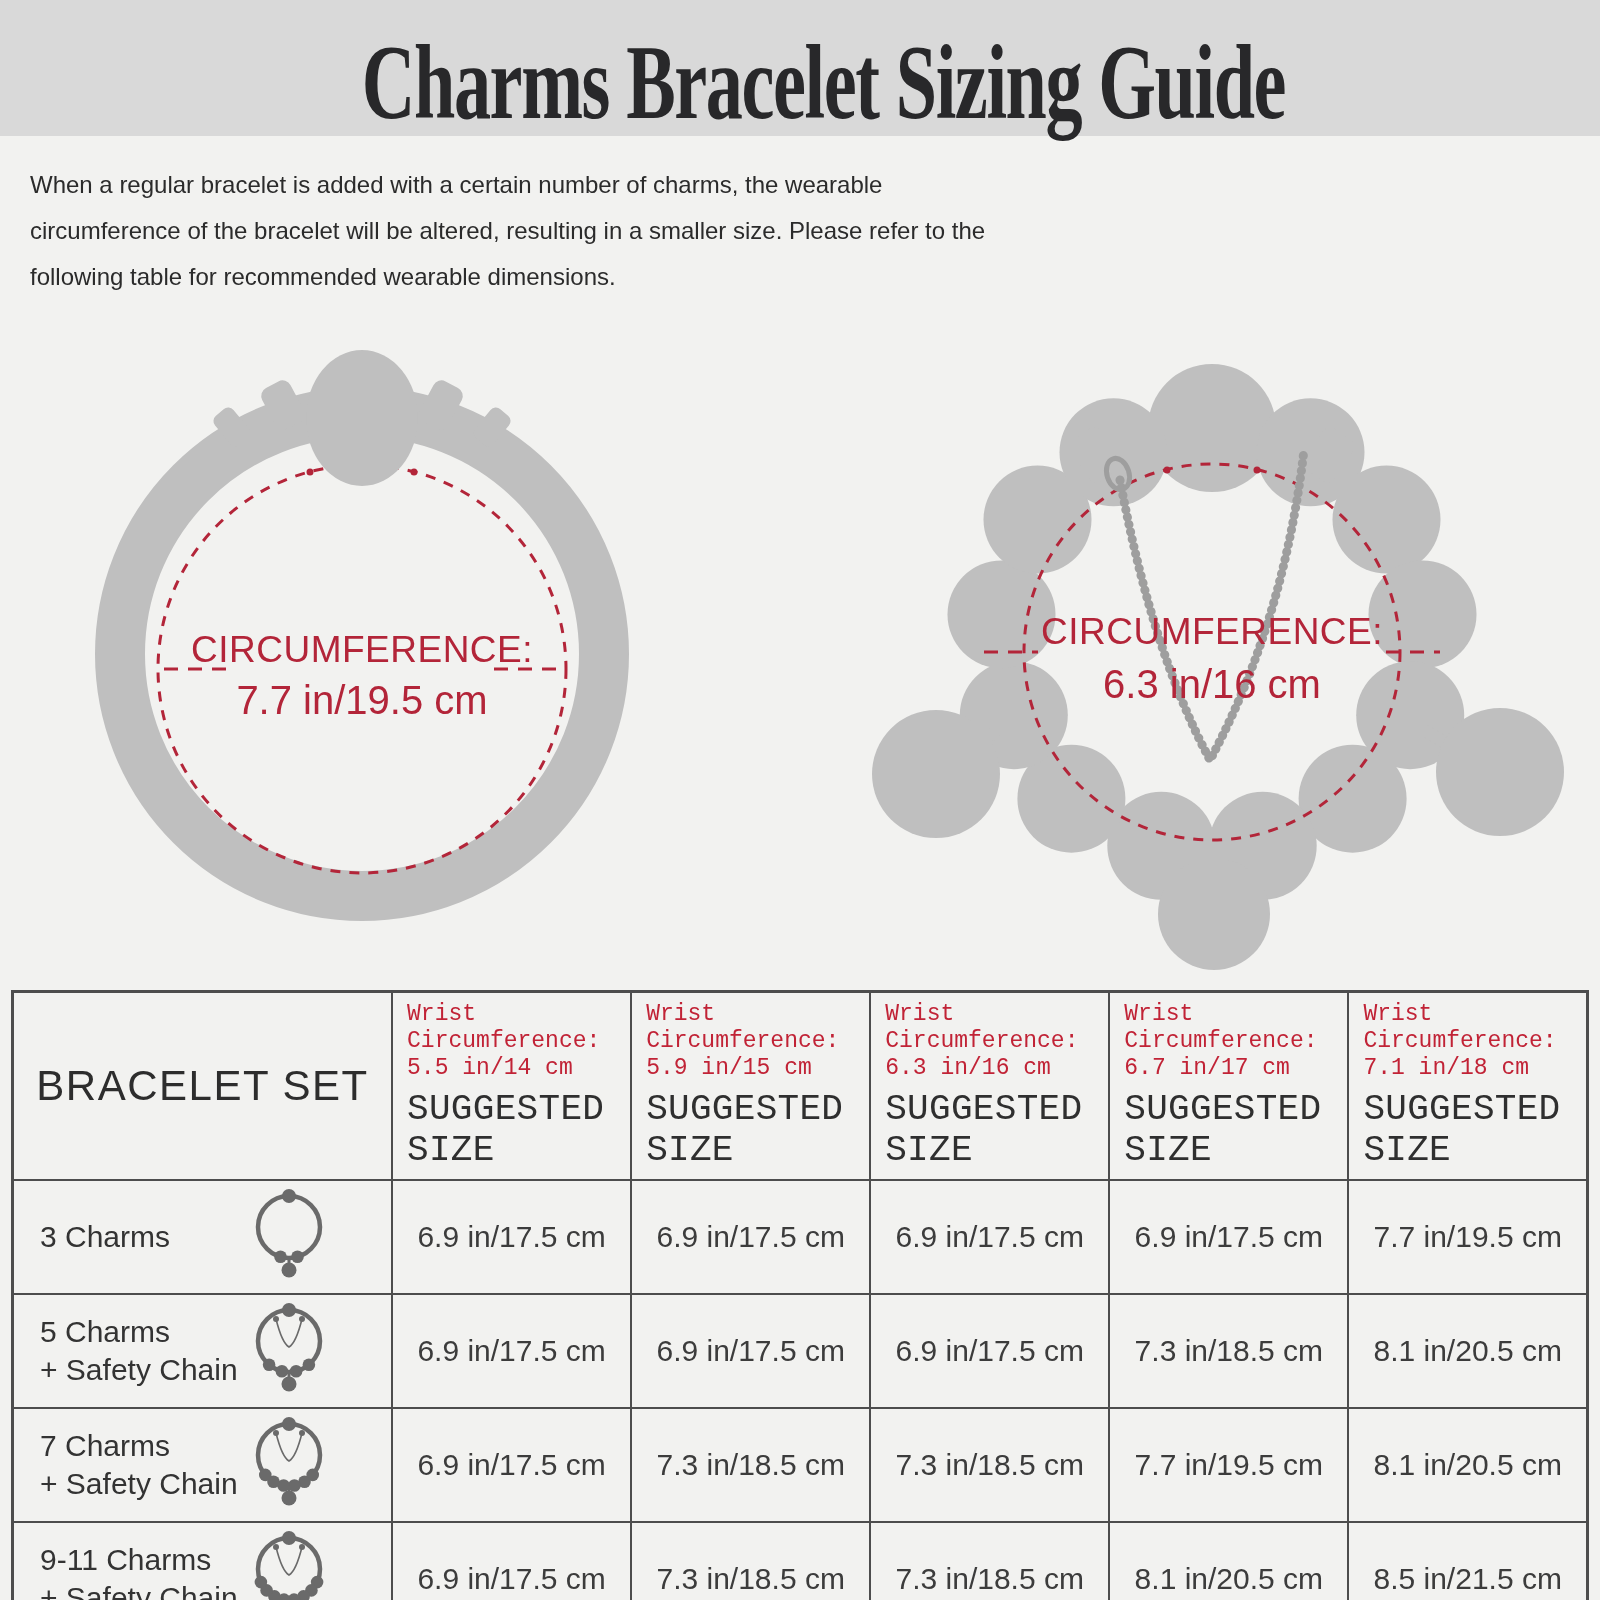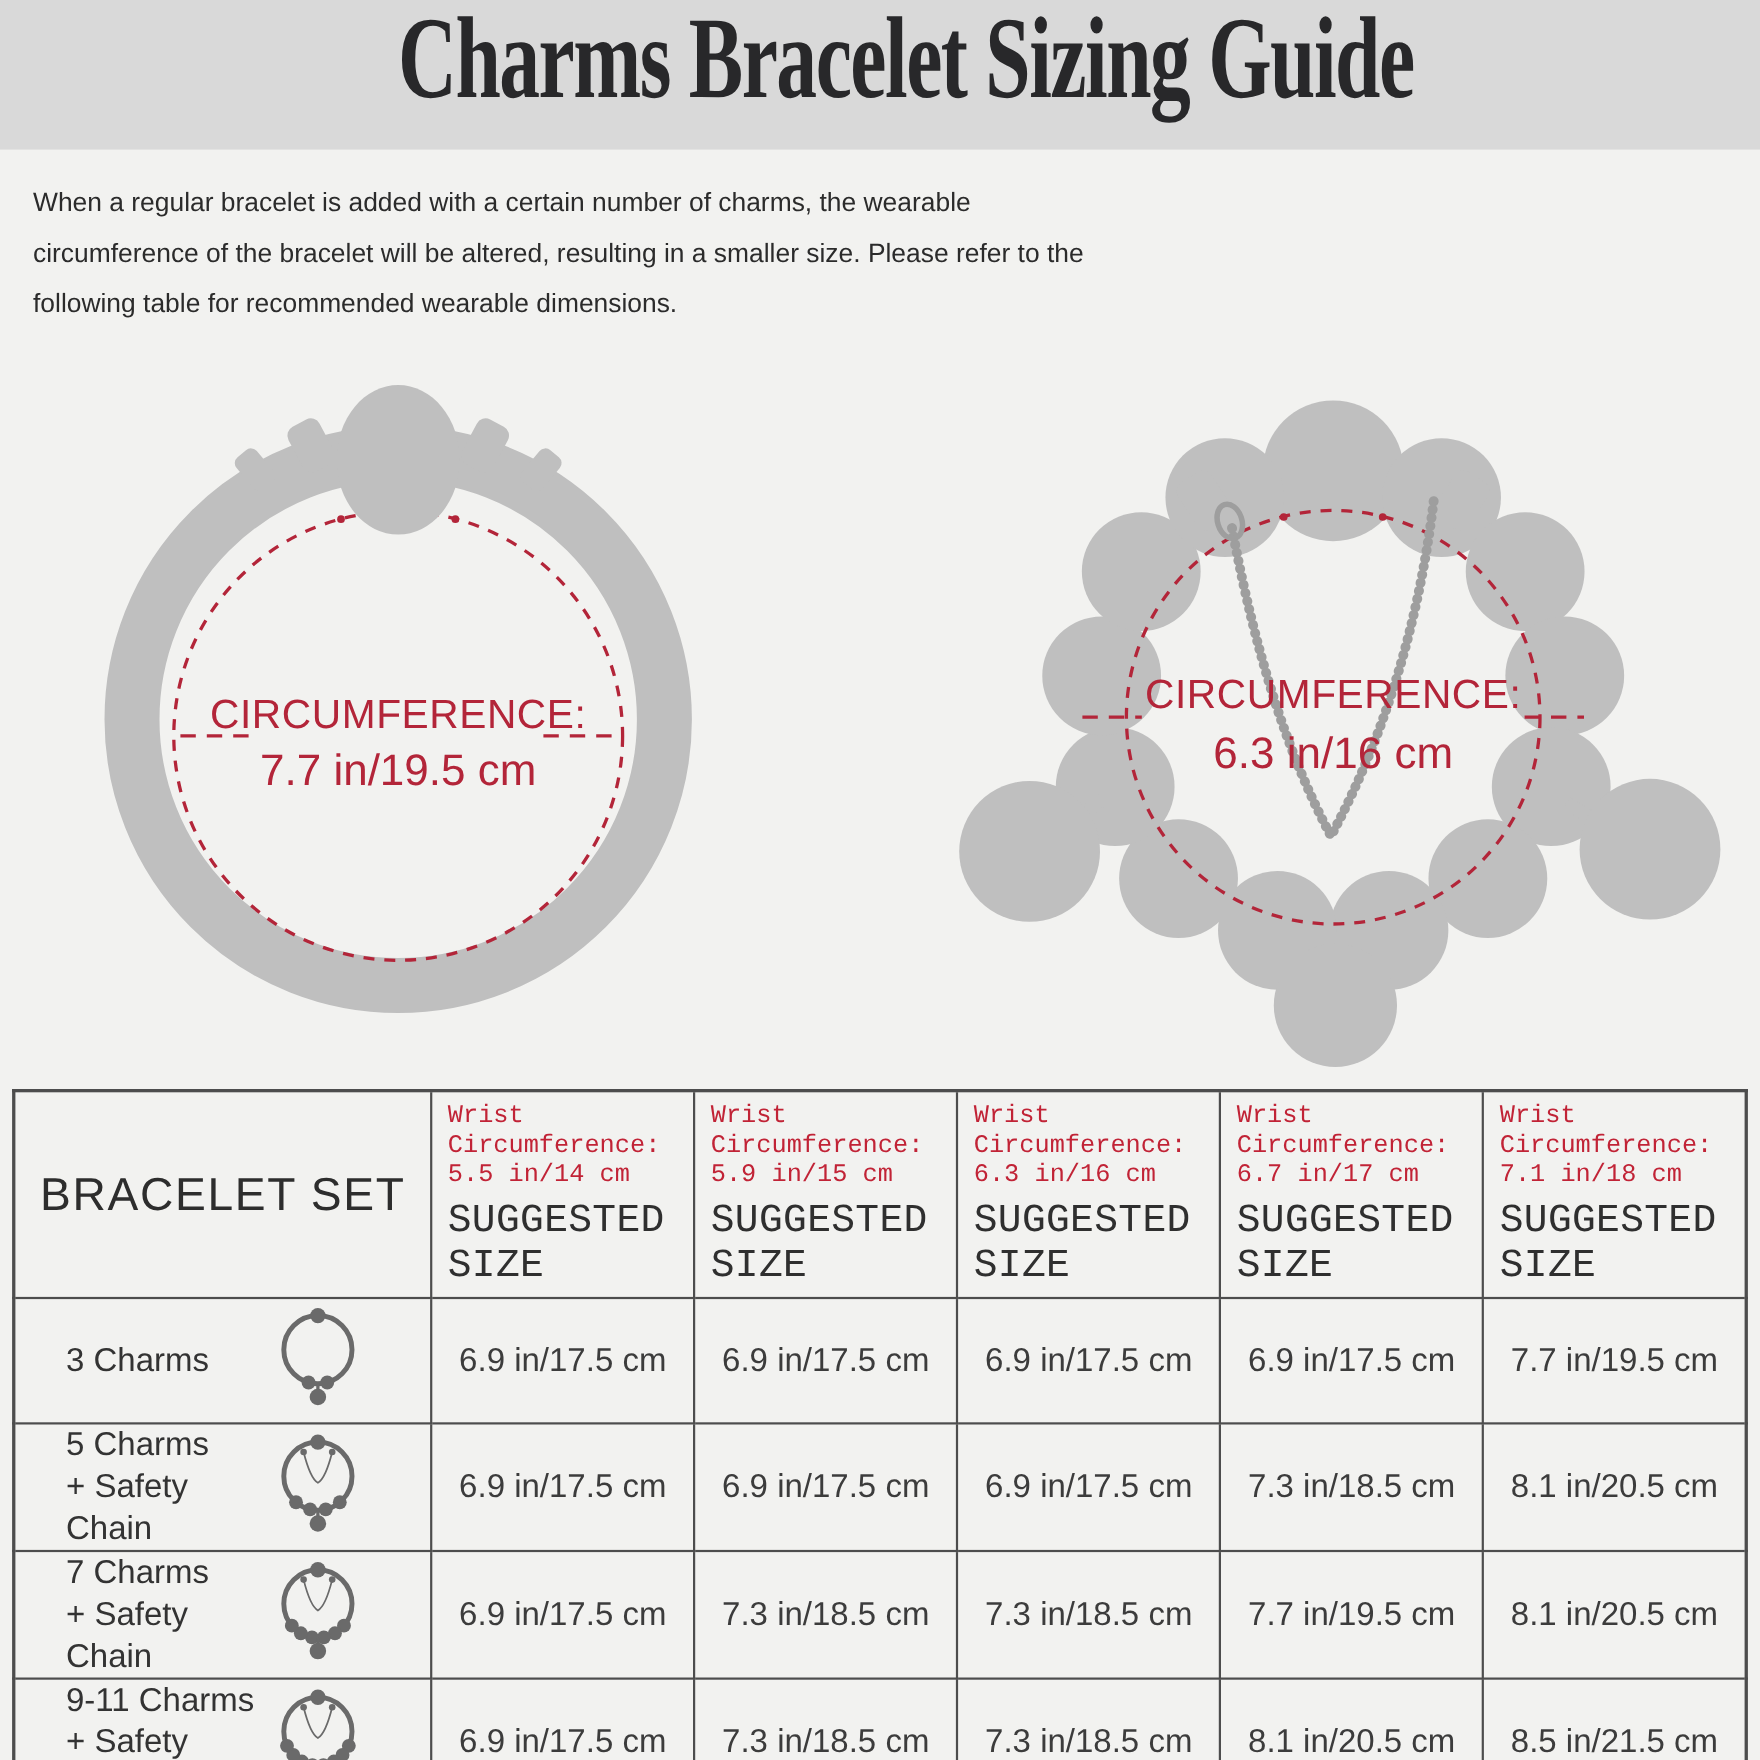--- a/index.html
+++ b/index.html
@@ -5,21 +5,21 @@
   html,body{margin:0;padding:0;}
   body{
     width:1600px;height:1600px;overflow:hidden;
     background:#f2f2f0;
     font-family:"Liberation Sans",sans-serif;
     color:#2b2b2b;
     position:relative;
   }
   .masthead{
     height:136px;background:#d9d9d9;
-    display:flex;align-items:flex-start;justify-content:center;padding-left:47px;
+    display:flex;align-items:flex-end;justify-content:center;padding-left:47px;
   }
   .masthead h1{
     margin:0;font-family:"Liberation Serif",serif;font-weight:bold;
     font-size:106px;line-height:1;color:#28282a;
     transform:scaleX(.70);transform-origin:center;
     letter-spacing:-2px;white-space:nowrap;
   }
   .intro{padding:26px 30px 10px;}
   .intro .line{
     font-size:24px;line-height:46px;color:#2b2b2b;white-space:nowrap;
@@ -46,21 +46,21 @@
   .set-hd{
     font-size:42px;font-weight:normal;letter-spacing:1.5px;
     color:#2d2d2d;text-align:center;
   }
   .col-hd{text-align:left;padding:8px 10px 8px 14px;font-weight:normal;font-family:Liberation Mono, monospace;}
   .col-hd .wrist{color:#c12336;font-size:23px;line-height:27px;}
   .col-hd .sug{color:#2f2f2f;font-size:36px;margin-top:7px;letter-spacing:.3px;}
   td.val{font-size:30px;color:#3c3c3c;text-align:center;}
   .labelwrap{
     display:flex;align-items:center;justify-content:space-between;
-    padding:0 52px 0 46px;
+    padding:0 52px 0 26px;
   }
   .label-lines{font-size:30px;line-height:38px;color:#333;text-align:left;}
   .row-icon{display:inline-block;width:100px;height:112px;}
 </style>
 </head>
 <body>
 
 <header class="masthead">
   <h1>Charms Bracelet Sizing Guide</h1>
 </header>

